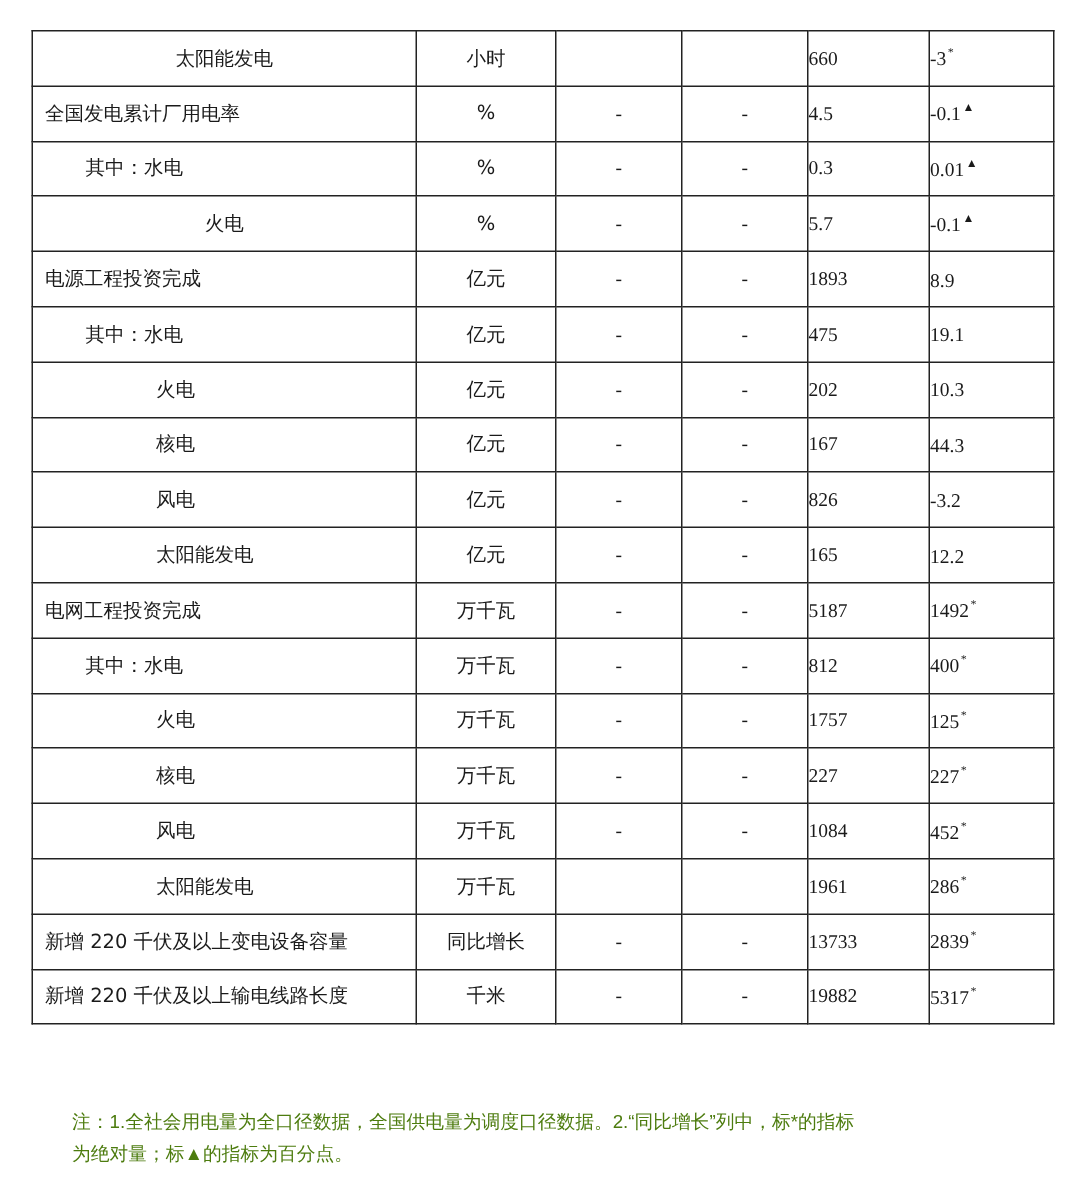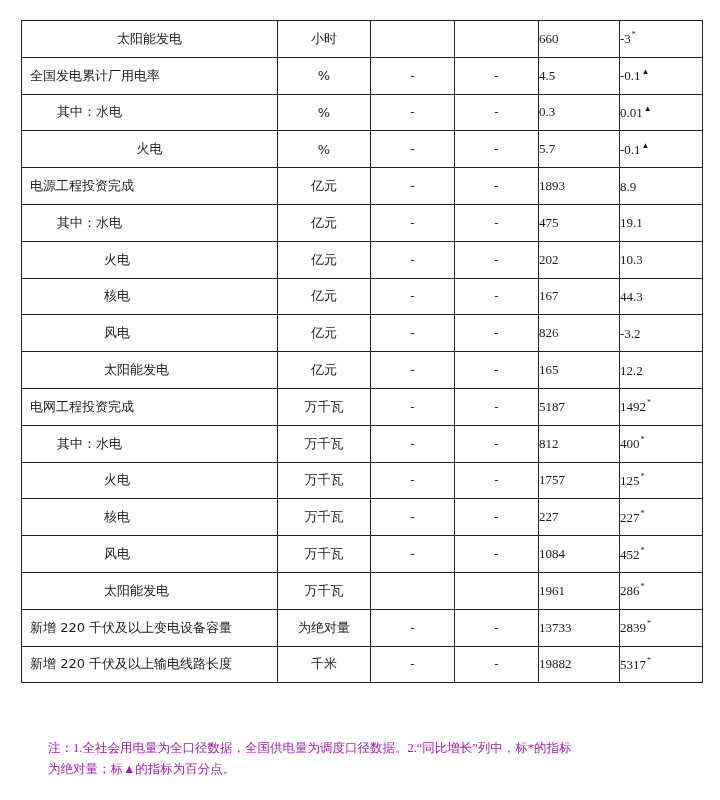--- a/index.html
+++ b/index.html
@@ -13,21 +13,21 @@
                    vertical-align: middle; }
   td.name { text-align: left; padding-left: 8px !important; font-family: "DejaVu Sans", sans-serif; }
   td.name.center { text-align: center; padding-left: 0 !important; }
   td.name.sub1 { padding-left: 35px !important; }
   td.name.sub2 { padding-left: 82px !important; }
   td.unit { text-align: center; font-family: "DejaVu Sans", sans-serif; }
   td.num { font-family: "Liberation Serif", serif; font-size: 14px; }
   td.dash { text-align: center; font-family: "Liberation Serif", serif; font-size: 14px; }
   sup.mark { font-size: 8px; vertical-align: 6px; margin-left: 1px; }
   .note { position: absolute; left: 48px; top: 738px; width: 620px; font-size: 12.5px;
-          line-height: 21px; font-family: Liberation Serif, serif; color: #a21caf; }
+          line-height: 21px; font-family: Liberation Sans, sans-serif; color: #4d7c0f; }
 </style>
 </head>
 <body>
 
 <div class="page-num"></div>
 
 <table class="stats">
   <colgroup>
     <col style="width:256px">
     <col style="width:93px">
@@ -160,21 +160,21 @@
       <tr>
         <td class="name sub2">太阳能发电</td>
         <td class="unit">万千瓦</td>
         <td class="dash"></td>
         <td class="dash"></td>
         <td class="num">1961</td>
         <td class="num"><span>286</span><sup class="mark">*</sup></td>
       </tr>
       <tr>
         <td class="name ">新增 220 千伏及以上变电设备容量</td>
-        <td class="unit">为绝对量</td>
+        <td class="unit">同比增长</td>
         <td class="dash">-</td>
         <td class="dash">-</td>
         <td class="num">13733</td>
         <td class="num"><span>2839</span><sup class="mark">*</sup></td>
       </tr>
       <tr>
         <td class="name ">新增 220 千伏及以上输电线路长度</td>
         <td class="unit">千米</td>
         <td class="dash">-</td>
         <td class="dash">-</td>

